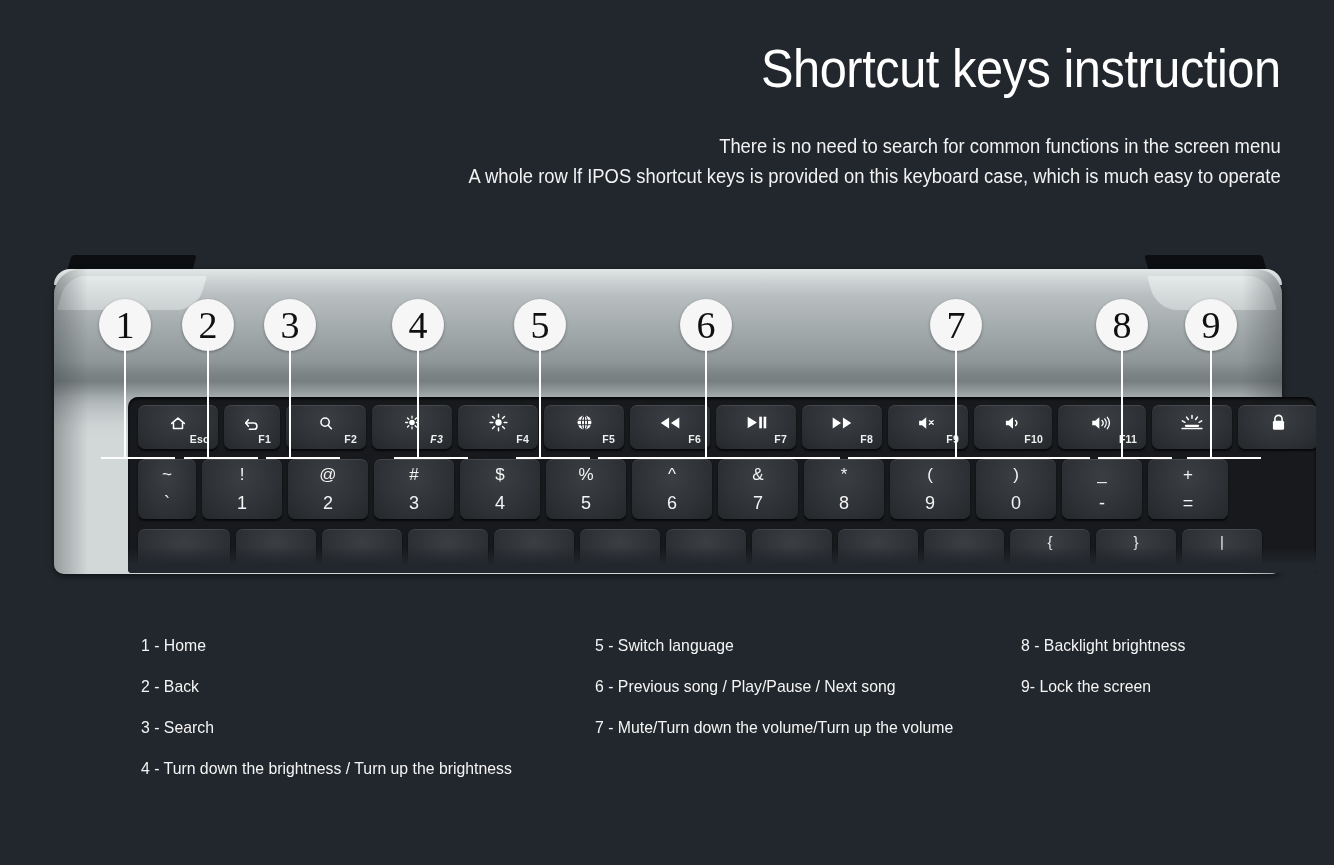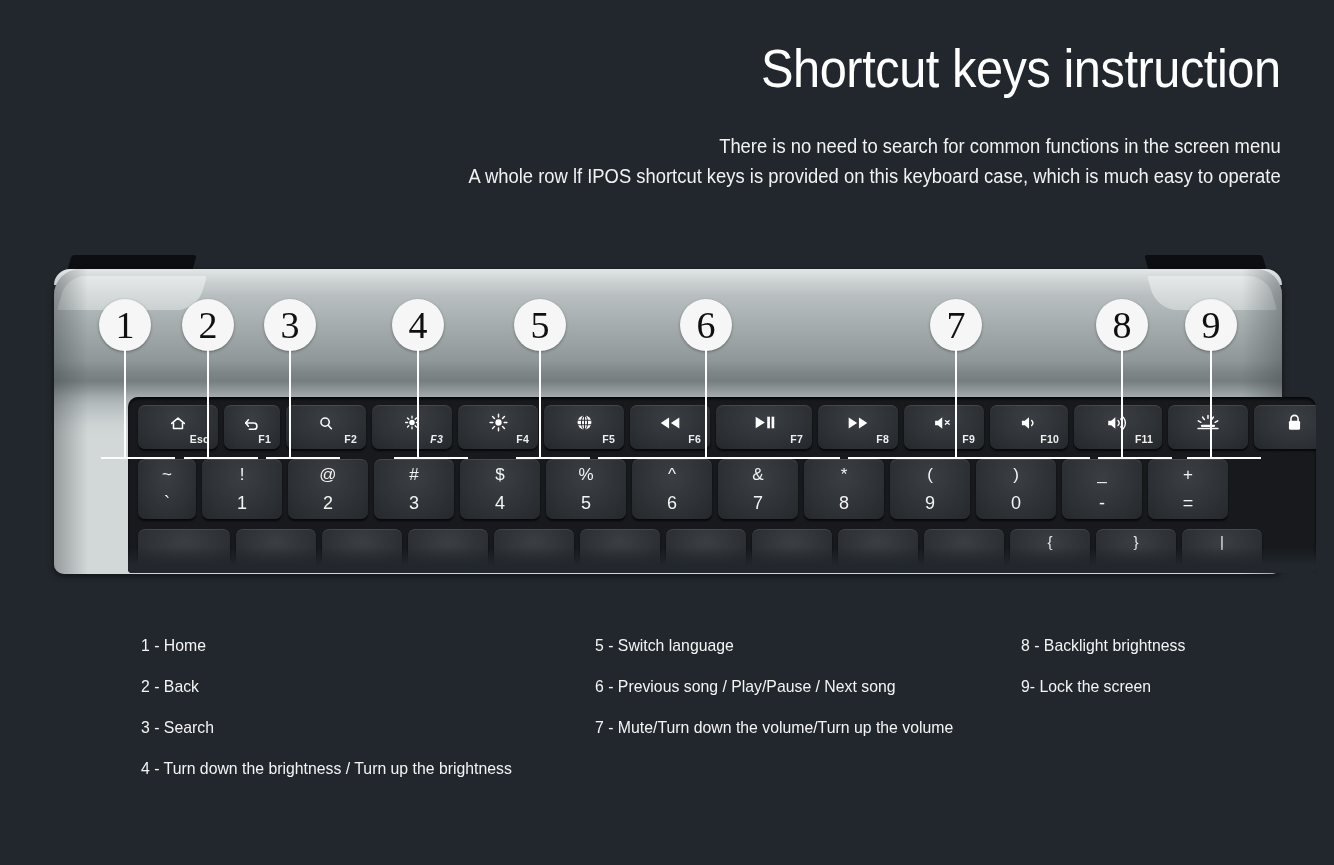--- a/index.html
+++ b/index.html
@@ -301,21 +301,21 @@
               </svg></div>
             <div class="fn-label">F5</div>
           </div>
           <div class="key key-fn" style="width: 80px;">
             <div class="fn-icon"><svg width="26" height="14" viewBox="0 0 28 14" fill="#fff">
                 <path d="M13 1.2 L13 12.8 L4 7 Z"></path>
                 <path d="M24 1.2 L24 12.8 L15 7 Z"></path>
               </svg></div>
             <div class="fn-label">F6</div>
           </div>
-          <div class="key key-fn" style="width: 80px; padding-left: 16px;">
+          <div class="key key-fn" style="width: 80px;">
             <div class="fn-icon"><svg width="24" height="15" viewBox="0 0 26 15" fill="#fff">
                 <path d="M4 1.2 L4 13.8 L14 7.5 Z"></path>
                 <rect x="16.5" y="1.2" width="2.9" height="12.6"></rect>
                 <rect x="21.2" y="1.2" width="2.9" height="12.6"></rect>
               </svg></div>
             <div class="fn-label">F7</div>
           </div>
           <div class="key key-fn" style="width: 80px;">
             <div class="fn-icon"><svg width="26" height="14" viewBox="0 0 28 14" fill="#fff">
                 <path d="M4 1.2 L4 12.8 L13 7 Z"></path>

